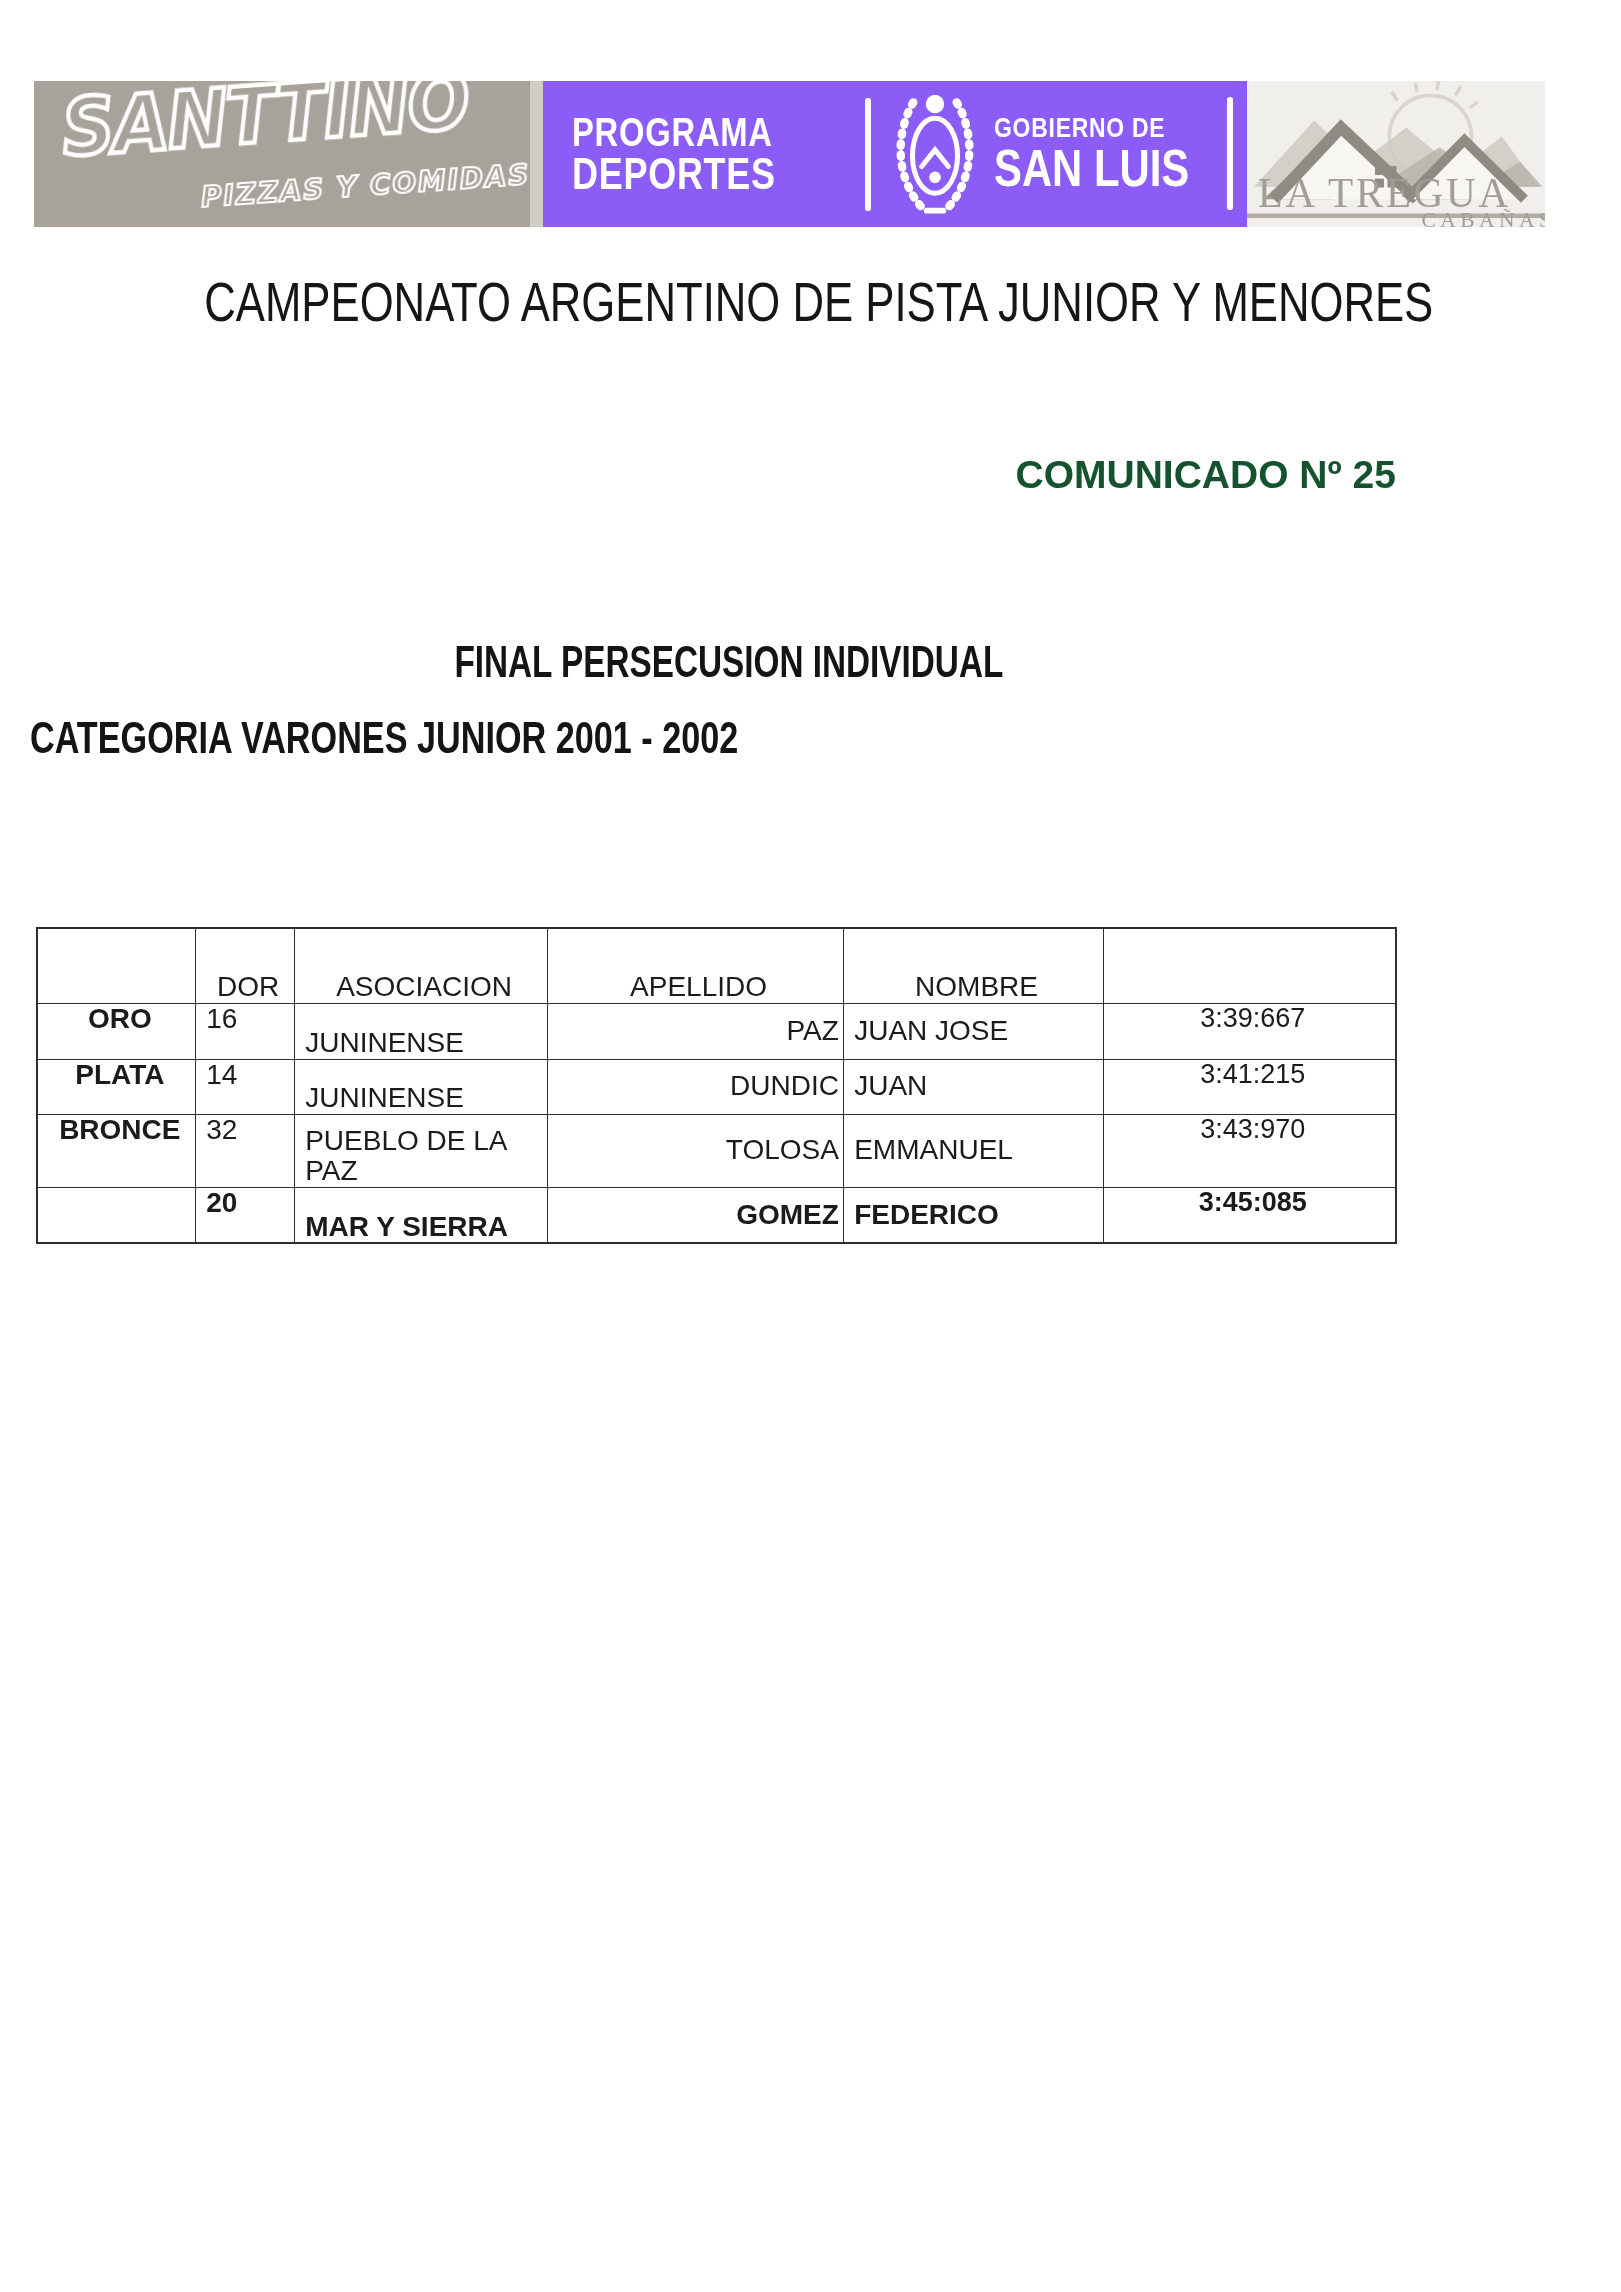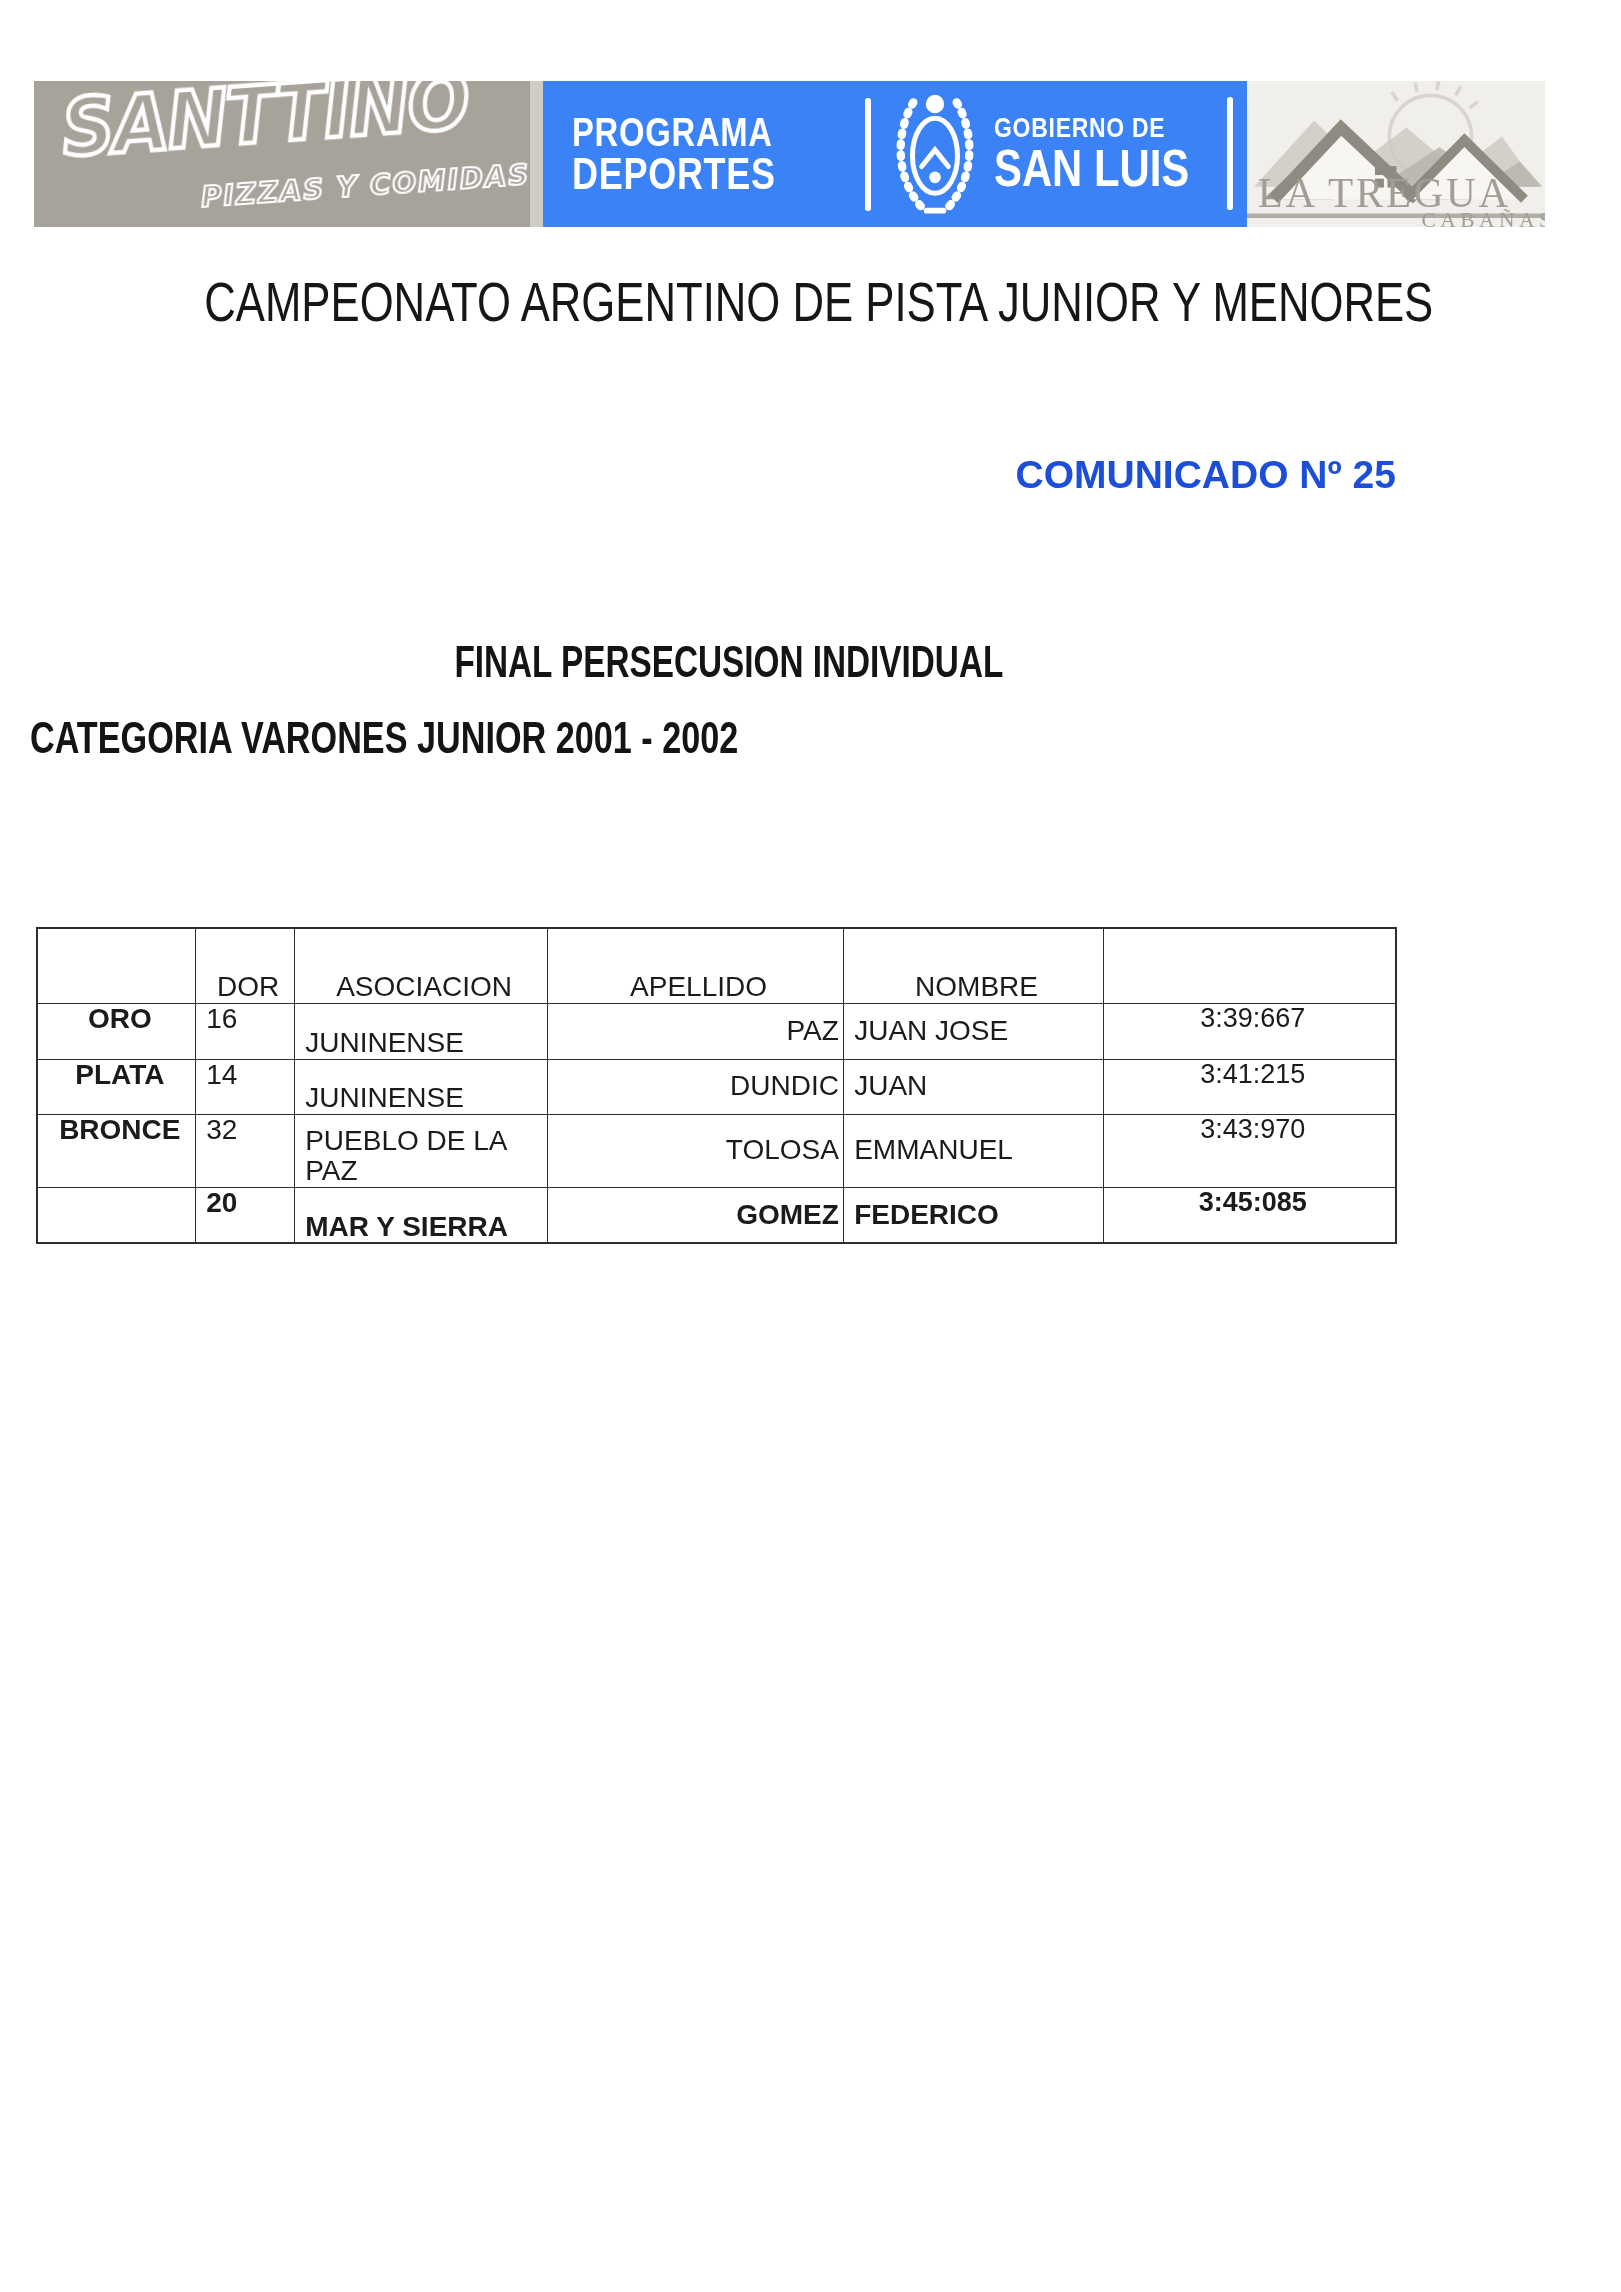--- a/index.html
+++ b/index.html
@@ -36,21 +36,21 @@
     font-family:"DejaVu Sans",sans-serif;
     font-weight:bold;font-style:italic;
     font-size:28px;letter-spacing:1.8px;
     color:#a7a39b;
     -webkit-text-stroke:2.1px #ffffff;
     transform:rotate(-4deg);transform-origin:left top;
     white-space:nowrap;
   }
   .sec-gap{width:12.5px;background:#d0cdc7;flex:none;}
   .sec-programa{
-    position:relative;flex:1 1 auto;background:#3b82f6;
+    position:relative;flex:1 1 auto;background:#8b5cf6;
     display:flex;flex-direction:row;align-items:center;overflow:hidden;
   }
   .prog-text{
     margin-left:29px;color:#ffffff;font-weight:bold;
     transform:scaleX(0.8);transform-origin:left center;
     line-height:0.98;white-space:nowrap;
   }
   .prog-line1{font-size:41px;letter-spacing:0.9px;}
   .prog-line2{font-size:45px;letter-spacing:0.9px;}
   .v-divider{width:5.4px;height:113px;background:#ffffff;flex:none;border-radius:2.7px;}
@@ -71,21 +71,21 @@
   
   .doc-title{
     position:absolute;left:0;width:1460px;text-align:center;
     color:#161616;font-size:56px;font-weight:400;white-space:nowrap;
   }
   .doc-title .squeeze{display:inline-block;transform:scaleX(0.78);transform-origin:center;}
   .title-1{top:269px;padding-left:31px;}
   .title-2{top:372px;}
   .communique{
     position:absolute;right:226px;top:453px;
-    color:#1d4ed8;font-size:39px;font-weight:bold;white-space:nowrap;
+    color:#14532d;font-size:39px;font-weight:bold;white-space:nowrap;
   }
   .event-title{
     position:absolute;left:0;top:636px;width:1458px;text-align:center;
     color:#141414;font-size:45px;font-weight:bold;white-space:nowrap;
   }
   .event-title .squeeze{display:inline-block;transform:scaleX(0.74);transform-origin:center;}
   .category-title{
     position:absolute;left:29.6px;top:712px;
     color:#141414;font-size:45px;font-weight:bold;white-space:nowrap;
     transform:scaleX(0.76);transform-origin:left center;

